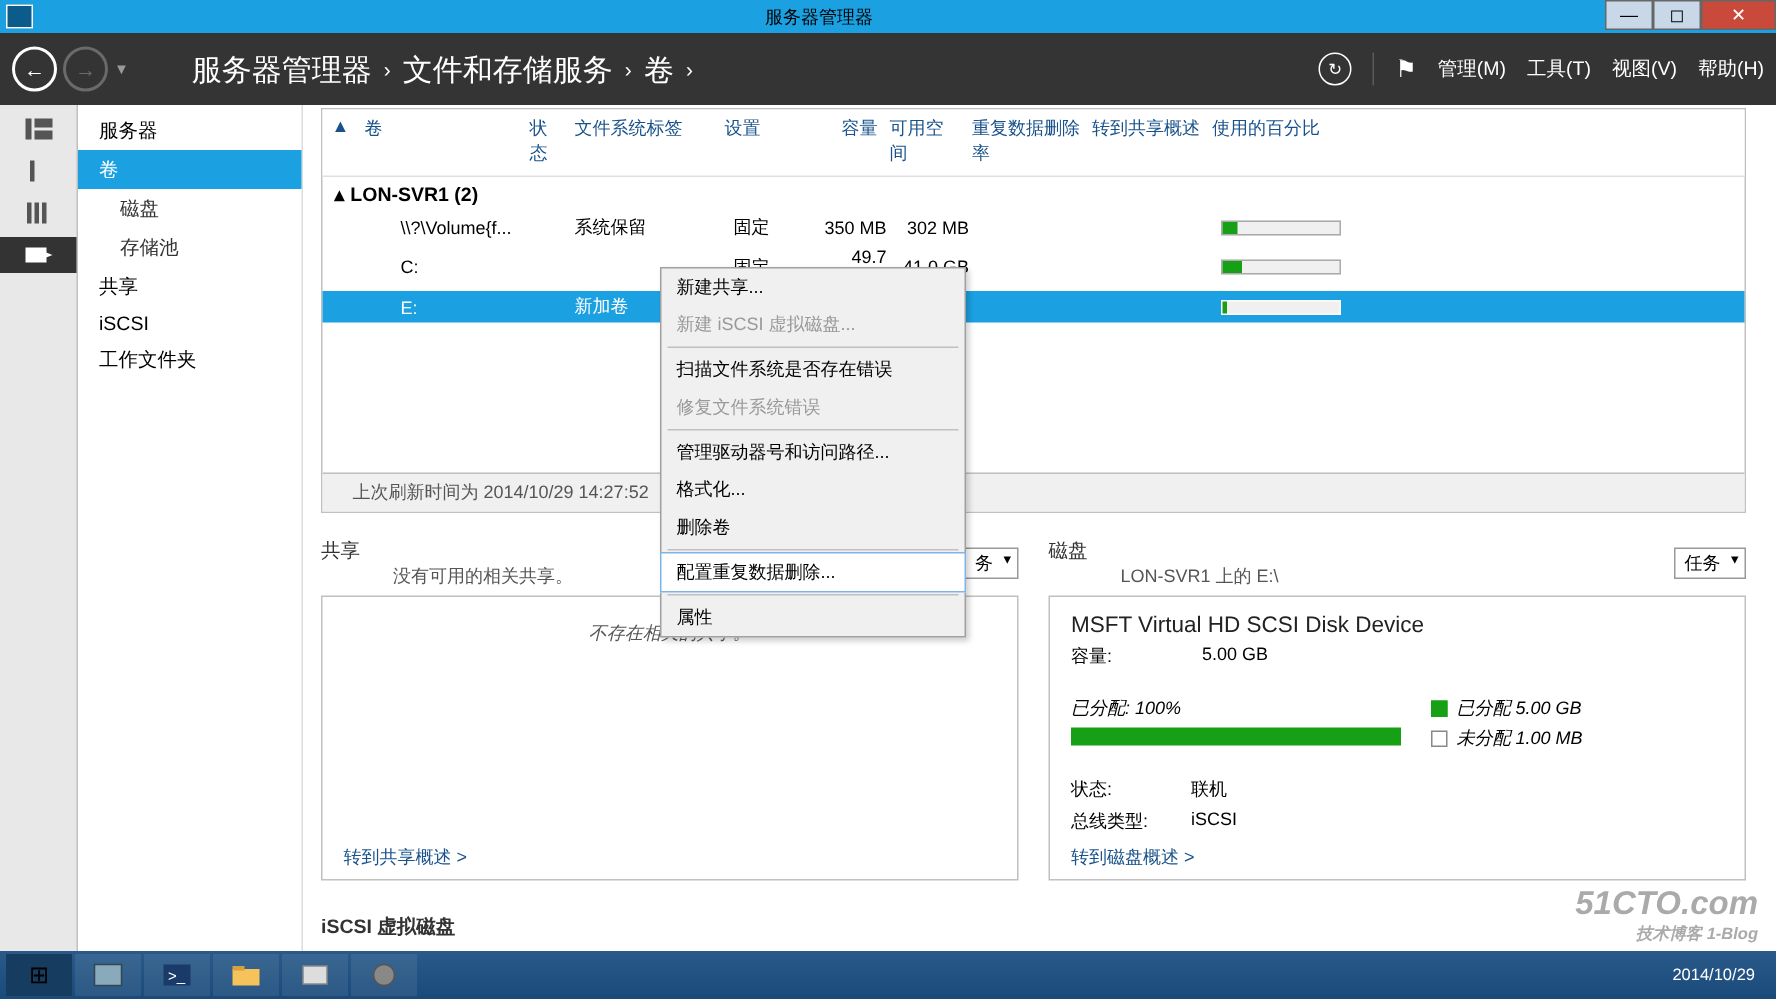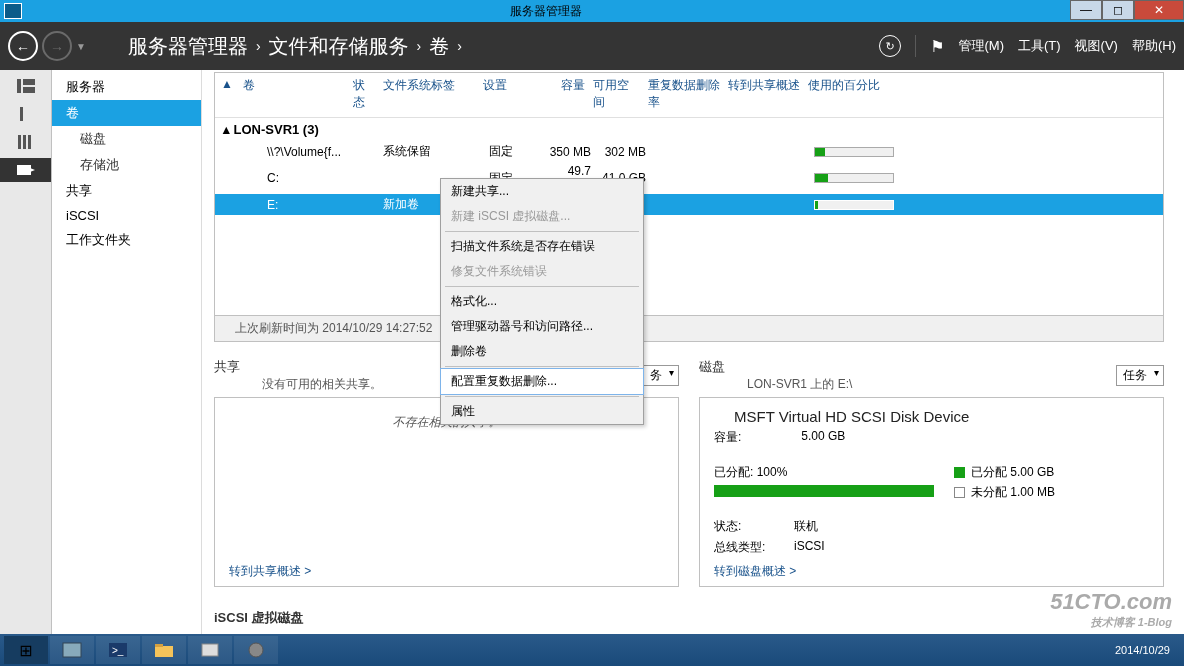--- a/index.html
+++ b/index.html
@@ -65,21 +65,21 @@
 .lower{display:flex;gap:20px;margin-top:16px;}
 .panel{flex:1;display:flex;flex-direction:column;}
 .panel-title-row{display:flex;align-items:center;}
 .panel-title{font-size:13px;color:#333;}
 .panel-sub{font-size:12px;color:#555;margin-left:48px;}
 .tasks-sel{margin-left:auto;border:1px solid #999;padding:1px 16px 1px 6px;font-size:12px;background:#fff;position:relative;}
 .tasks-sel::after{content:"▾";position:absolute;right:4px;top:1px;font-size:10px;}
 .panel-body{border:1px solid #c0c0c0;margin-top:4px;flex:1;padding:10px 14px;position:relative;min-height:190px;}
 .no-share{text-align:center;font-style:italic;color:#555;margin-top:6px;}
 .link-foot{color:#19528b;margin-top:auto;position:absolute;bottom:6px;left:14px;font-size:12px;}
-.disk-name{font-size:15px;color:#222;margin-left:20px;}
+.disk-name{font-size:15px;color:#222;}
 .disk-row{display:flex;gap:20px;font-size:12px;margin-top:4px;}
 .alloc-block{margin-top:18px;}
 .alloc-bar{width:220px;height:12px;background:#16a016;margin-top:4px;}
 .legend{margin-left:20px;}
 .leg-item{display:flex;align-items:center;gap:6px;font-size:12px;margin-bottom:3px;}
 .leg-sq{width:11px;height:11px;border:1px solid #888;}
 .leg-sq.green{background:#16a016;border-color:#16a016;}
 .iscsi-header{font-size:13px;color:#333;margin-top:22px;}
 .context-menu{position:absolute;left:440px;top:178px;width:204px;background:#f0f0f0;border:1px solid #a0a0a0;box-shadow:2px 2px 4px rgba(0,0,0,0.2);font-size:12px;z-index:100;}
 .cm-item{padding:4px 10px;}
@@ -176,21 +176,21 @@
         <div class="vh vh-vol">卷</div>
         <div class="vh vh-status">状态</div>
         <div class="vh vh-label">文件系统标签</div>
         <div class="vh vh-prov">设置</div>
         <div class="vh vh-cap">容量</div>
         <div class="vh vh-free">可用空间</div>
         <div class="vh vh-dedup">重复数据删除率</div>
         <div class="vh vh-saved">转到共享概述</div>
         <div class="vh vh-pct">使用的百分比</div>
       </div>
-      <div class="group-row"><span class="tri">▴</span><span>LON-SVR1 (3)</span></div>
+      <div class="group-row"><span class="tri">▴</span><span>LON-SVR1 (2)</span></div>
       <div id="vrows">
           <div class="data-row">
             <div class="dr" style="width:24px"></div>
   <div class="dr dr-vol">\\?\Volume{f...</div>
   <div class="dr dr-status"></div>
   <div class="dr dr-label">系统保留</div>
   <div class="dr dr-prov">固定</div>
   <div class="dr dr-cap">350 MB</div>
   <div class="dr dr-free">302 MB</div>
   <div class="dr dr-dedup"></div>
@@ -260,21 +260,21 @@
             <div class="panel-sub">LON-SVR1 上的 E:\</div>
           </div>
           <div class="tasks-sel">任务</div>
         </div>
         <div class="panel-body">
           <div class="disk-name">MSFT Virtual HD SCSI Disk Device</div>
           <div class="disk-row">
               <span>容量:</span>
               <span style="margin-left:40px">5.00 GB</span>
             </div>
-          <div class="alloc-block" style="display:flex;">
+          <div class="alloc-block" style="display:flex;font-style:italic;">
             <div>
               <div><span>已分配:</span> <span>100%</span></div>
               <div class="alloc-bar"></div>
             </div>
             <div class="legend">
               <div class="leg-item">
                   <div class="leg-sq green"></div>
                   <span>已分配 5.00 GB</span>
                 </div>
               <div class="leg-item">
@@ -300,22 +300,22 @@
   </div>
 </div>
 
 <div class="context-menu" id="cmenu">
     <div class="cm-item">新建共享...</div>
     <div class="cm-item disabled">新建 iSCSI 虚拟磁盘...</div>
     <div class="cm-sep"></div>
     <div class="cm-item">扫描文件系统是否存在错误</div>
     <div class="cm-item disabled">修复文件系统错误</div>
     <div class="cm-sep"></div>
+    <div class="cm-item">管理驱动器号和访问路径...</div>
     <div class="cm-item">格式化...</div>
-    <div class="cm-item">管理驱动器号和访问路径...</div>
     <div class="cm-item">删除卷</div>
     <div class="cm-sep"></div>
     <div class="cm-item highlight">配置重复数据删除...</div>
     <div class="cm-sep"></div>
     <div class="cm-item">属性</div>
   </div>
 
 <div class="watermark">
   <span>51CTO.com</span>
   <small>技术博客  1-Blog</small>

